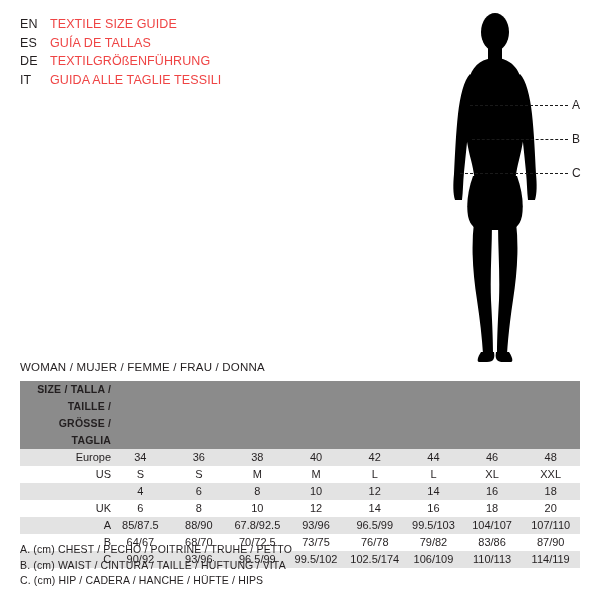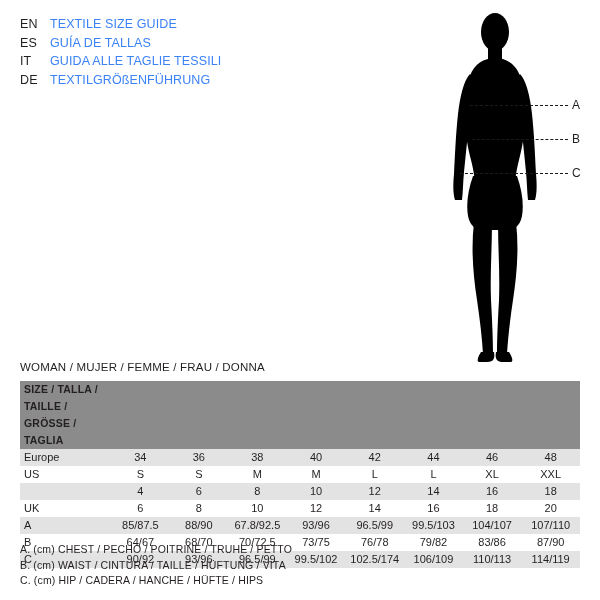--- a/index.html
+++ b/index.html
@@ -34,21 +34,21 @@
     font-size: 12.5px;
     line-height: 18.5px;
     letter-spacing: 0.1px;
   }
   .lang-code {
     width: 30px;
     flex: 0 0 30px;
     color: #231f20;
   }
   .lang-text {
-    color: #3b82f6;
+    color: #ef4444;
     white-space: nowrap;
   }
 
   
   .figure-wrap {
     position: absolute;
     left: 400px;
     top: 8px;
     width: 190px;
     height: 365px;
@@ -108,21 +108,21 @@
   .row-alt td {
     background: #e3e3e3;
   }
   .row-plain td {
     background: #ffffff;
     margin-left: 8px;
   }
   .c-label {
     width: 88px;
     padding-left: 4px !important;
-    text-align: left;
+    text-align: right;
   }
   .c-val {
     width: 59px;
     text-align: center;
   }
 
   
   .footnotes {
     position: absolute;
     left: 20px;
@@ -145,26 +145,26 @@
   <div class="langs">
     <div class="lang-row">
       <span class="lang-code">EN</span>
       <span class="lang-text">TEXTILE SIZE GUIDE</span>
     </div>
     <div class="lang-row">
       <span class="lang-code">ES</span>
       <span class="lang-text">GUÍA DE TALLAS</span>
     </div>
     <div class="lang-row">
+      <span class="lang-code">DE</span>
+      <span class="lang-text">TEXTILGRÖßENFÜHRUNG</span>
+    </div>
+    <div class="lang-row">
       <span class="lang-code">IT</span>
       <span class="lang-text">GUIDA ALLE TAGLIE TESSILI</span>
-    </div>
-    <div class="lang-row">
-      <span class="lang-code">DE</span>
-      <span class="lang-text">TEXTILGRÖßENFÜHRUNG</span>
     </div>
   </div>
 
   <div class="figure-wrap">
 
     <svg class="figure-svg" viewBox="0 0 110 360" xmlns="http://www.w3.org/2000/svg">
       <g fill="#000000">
 
         <ellipse cx="55" cy="24" rx="14" ry="19"></ellipse>
 

